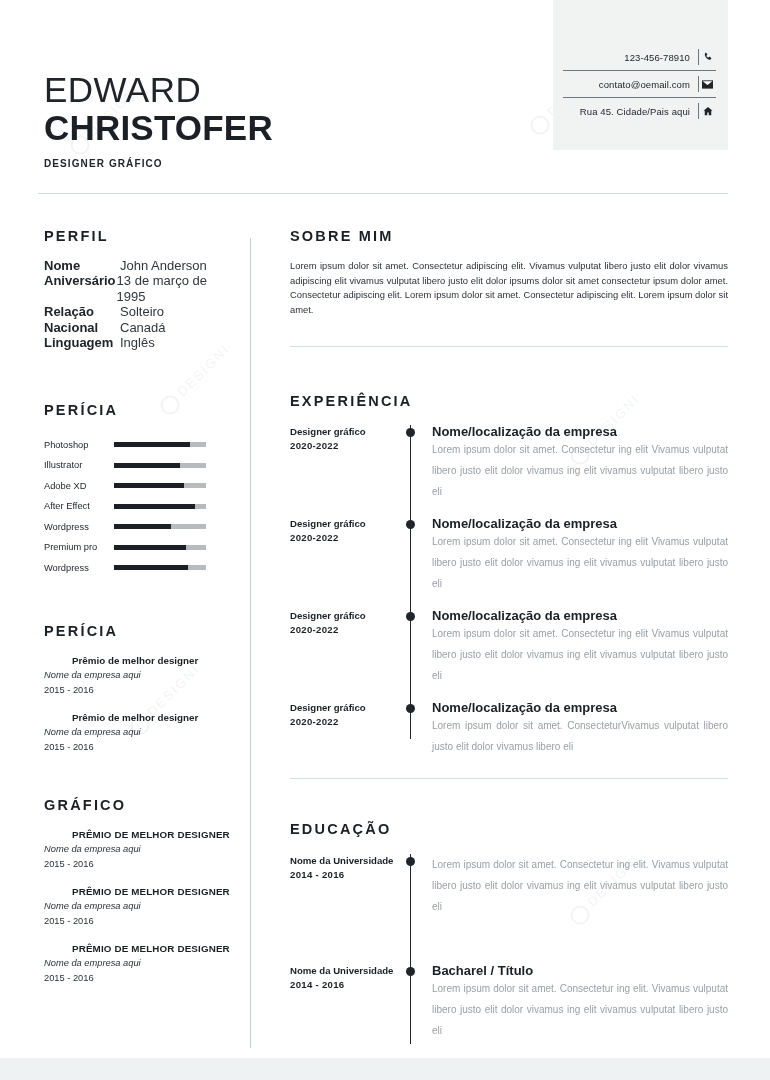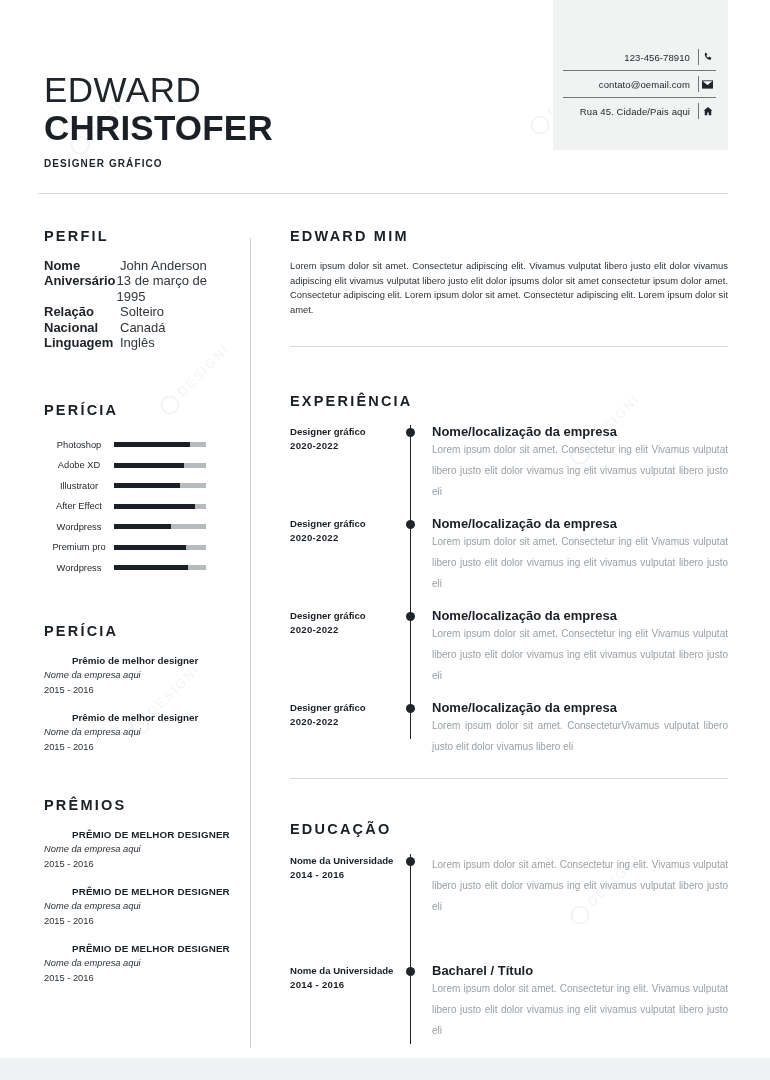--- a/index.html
+++ b/index.html
@@ -162,21 +162,20 @@
   .skills { margin-top: 16px; }
   .skill-row {
     display: flex;
     align-items: center;
     height: 20.5px;
   }
   .skill-name {
     width: 70px;
     font-size: 9.3px;
     color: #23282e;
-    text-align: center;
   }
   .skill-track {
     width: 92px;
     height: 5px;
     background: #b6bbbd;
     position: relative;
   }
   .skill-fill {
     position: absolute;
     left: 0; top: 0; bottom: 0;
@@ -376,29 +375,29 @@
 
     <div class="sec-title" style="margin-top:52px;">PERÍCIA</div>
     <div class="skills">
       <div class="skill-row">
         <span class="skill-name">Photoshop</span>
         <span class="skill-track">
             <span class="skill-fill" style="width: 83%;"></span>
           </span>
       </div>
       <div class="skill-row">
+        <span class="skill-name">Illustrator</span>
+        <span class="skill-track">
+            <span class="skill-fill" style="width: 72%;"></span>
+          </span>
+      </div>
+      <div class="skill-row">
         <span class="skill-name">Adobe XD</span>
         <span class="skill-track">
             <span class="skill-fill" style="width: 76%;"></span>
-          </span>
-      </div>
-      <div class="skill-row">
-        <span class="skill-name">Illustrator</span>
-        <span class="skill-track">
-            <span class="skill-fill" style="width: 72%;"></span>
           </span>
       </div>
       <div class="skill-row">
         <span class="skill-name">After Effect</span>
         <span class="skill-track">
             <span class="skill-fill" style="width: 88%;"></span>
           </span>
       </div>
       <div class="skill-row">
         <span class="skill-name">Wordpress</span>
@@ -425,42 +424,42 @@
       <div class="award-title">Prêmio de melhor designer</div>
       <div class="award-company">Nome da empresa aqui</div>
       <div class="award-years">2015 - 2016</div>
     </div>
     <div class="award-item">
       <div class="award-title">Prêmio de melhor designer</div>
       <div class="award-company">Nome da empresa aqui</div>
       <div class="award-years">2015 - 2016</div>
     </div>
 
-    <div class="sec-title" style="margin-top:42px;">PRÊMIOS</div>
+    <div class="sec-title" style="margin-top:42px;">GRÁFICO</div>
     <div class="award-item first">
       <div class="award-title caps">PRÊMIO DE MELHOR DESIGNER</div>
       <div class="award-company">Nome da empresa aqui</div>
       <div class="award-years">2015 - 2016</div>
     </div>
     <div class="award-item">
       <div class="award-title caps">PRÊMIO DE MELHOR DESIGNER</div>
       <div class="award-company">Nome da empresa aqui</div>
       <div class="award-years">2015 - 2016</div>
     </div>
     <div class="award-item">
       <div class="award-title caps">PRÊMIO DE MELHOR DESIGNER</div>
       <div class="award-company">Nome da empresa aqui</div>
       <div class="award-years">2015 - 2016</div>
     </div>
 
   </div>
 
   <div class="right-col">
 
-    <div class="sec-title">EDWARD MIM</div>
+    <div class="sec-title">SOBRE MIM</div>
     <div class="about-body">Lorem ipsum dolor sit amet. Consectetur adipiscing elit. Vivamus vulputat libero justo elit dolor vivamus adipiscing elit vivamus vulputat libero justo elit dolor ipsums dolor sit amet consectetur ipsum dolor amet. Consectetur adipiscing elit. Lorem ipsum dolor sit amet. Consectetur adipiscing elit. Lorem ipsum dolor sit amet.</div>
 
     <div class="rule" style="margin-top:29px;"></div>
 
     <div class="sec-title" style="margin-top:46px;">EXPERIÊNCIA</div>
 
     <div style="margin-top:16px;">
       <div class="tl-item" style="min-height:92px;">
         <div class="tl-left">
           <div class="tl-role">Designer gráfico</div>

